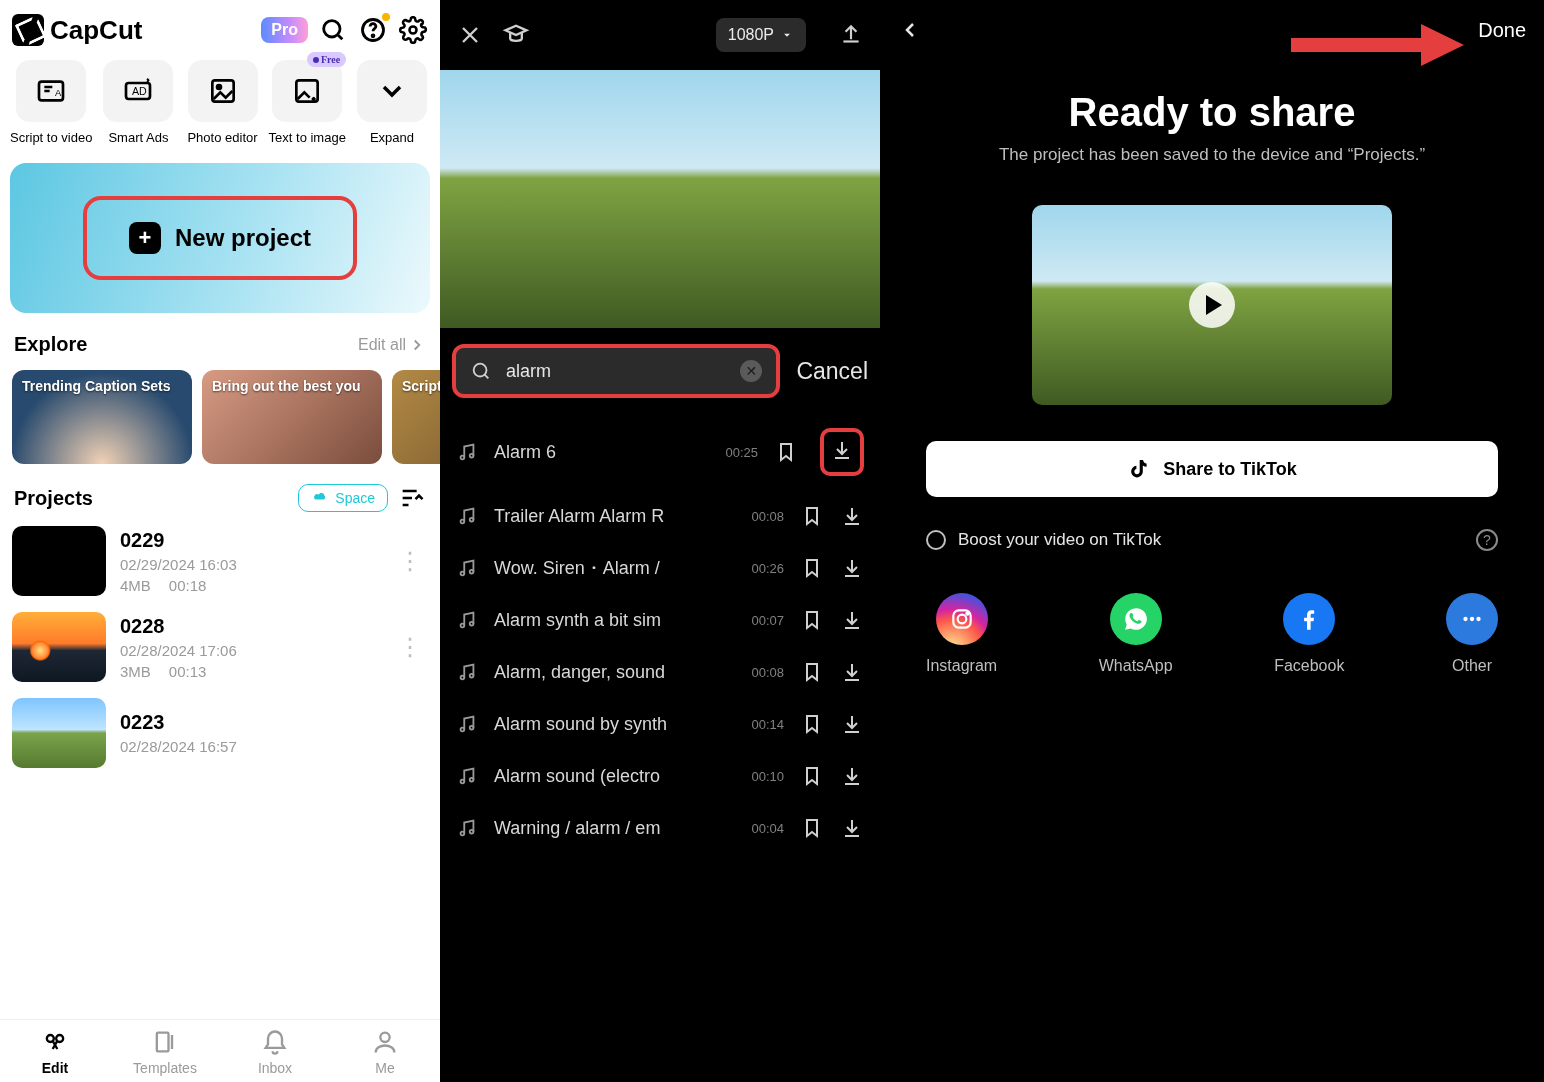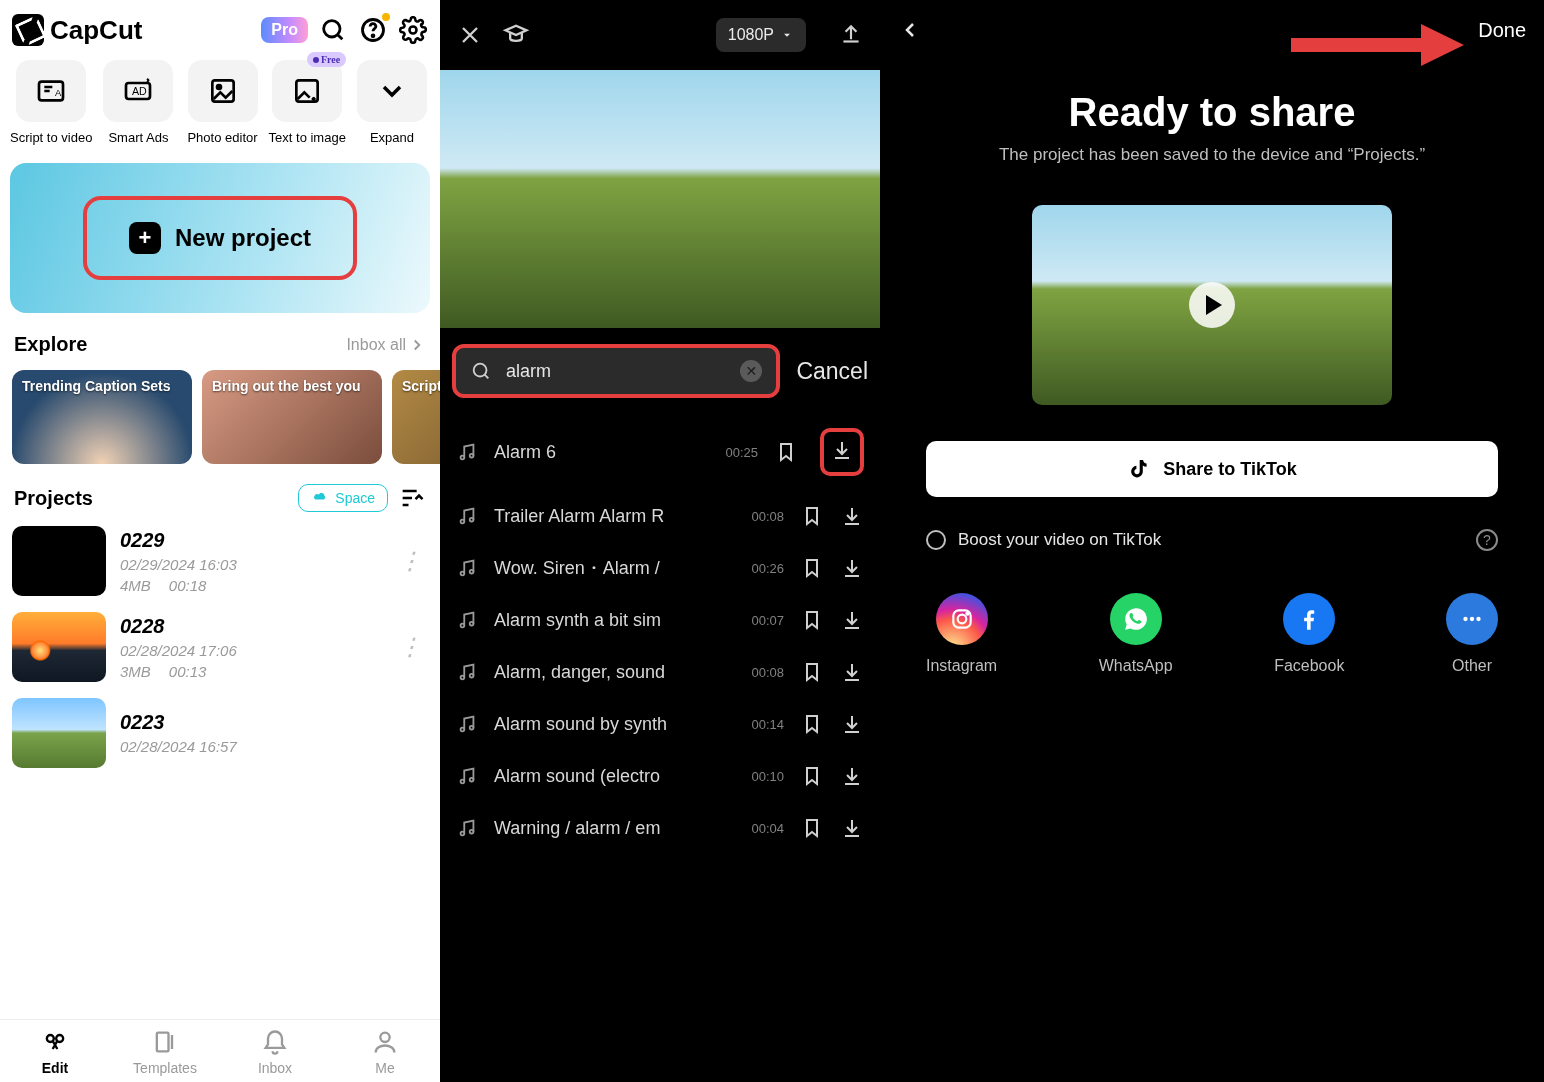--- a/index.html
+++ b/index.html
@@ -37,21 +37,21 @@
 .explore-card{width:180px;height:94px;border-radius:12px;background:#4a5a72;position:relative;flex-shrink:0;overflow:hidden;}
 .ec-label{position:absolute;top:8px;left:10px;color:#fff;font-weight:800;font-size:14px;text-shadow:0 1px 2px rgba(0,0,0,.6);max-width:160px;}
 .ec1{background:radial-gradient(circle at 50% 100%,#f2d2b5 0%,#284a6e 70%);}
 .ec2{background:linear-gradient(135deg,#d89b84 0%,#7b4d3c 100%);}
 .ec3{background:linear-gradient(135deg,#b38a45 0%,#6b4f29 100%);}
 .projects-head{display:flex;align-items:center;padding:12px 14px 6px;}
 .space-btn{border:1.5px solid #1fcad6;color:#1fcad6;background:#fff;border-radius:10px;padding:4px 12px;font-size:14px;font-weight:400;display:flex;align-items:center;gap:6px;}
 .space-btn svg{width:18px;height:18px;}
 .sort-btn{width:28px;height:28px;display:flex;align-items:center;justify-content:center;margin-left:10px;}
 .proj-list{padding:0 12px;display:flex;flex-direction:column;}
-.proj-row{display:flex;gap:14px;align-items:center;padding:8px 0;font-style:italic;}
+.proj-row{display:flex;gap:14px;align-items:center;padding:8px 0;}
 .thumb{width:94px;height:70px;border-radius:10px;background:#000;flex-shrink:0;}
 .thumb.sunset{background:radial-gradient(circle at 30% 55%,#ffe27a 0%,#ff8b3e 10%,#ff6a00 12%,transparent 14%),linear-gradient(#ffaf3a 0%,#ff7b2a 45%,#1e2834 55%,#0e1722 100%);}
 .thumb.mountain{background:linear-gradient(#7ec5ff 0%,#bfe4ff 45%,#7aa34b 50%,#567a30 100%);}
 .proj-meta{flex:1;}
 .proj-name{font-size:20px;font-weight:700;color:#000;}
 .proj-sub{color:#9a9a9a;font-size:15px;margin-top:4px;}
 .proj-sz{color:#9a9a9a;font-size:15px;margin-top:4px;display:flex;gap:18px;}
 .kebab{color:#bdbdbd;font-size:24px;padding:0 6px;}
 .tabbar{margin-top:auto;display:flex;border-top:1px solid #eee;padding:8px 0 6px;}
 .tab{flex:1;display:flex;flex-direction:column;align-items:center;gap:4px;color:#9a9a9a;font-size:14px;}
@@ -194,21 +194,21 @@
         <div class="np-plus">+</div>
         <span class="np-text">New project</span>
       </div>
     </div>
   </div>
 
   <div class="section-head">
     <span class="section-title">Explore</span>
     <div class="spacer"></div>
     <span class="view-all">
-        <span>Inbox all</span>
+        <span>Edit all</span>
         <svg width="18" height="18" viewBox="0 0 24 24" stroke="#9a9a9a" stroke-width="2.5" fill="none">
           <path d="M9 6l6 6-6 6"></path>
         </svg>
       </span>
   </div>
   <div class="explore-row">
     <div class="explore-card ec1">
         <div class="ec-label">Trending Caption Sets</div>
       </div>
     <div class="explore-card ec2">

